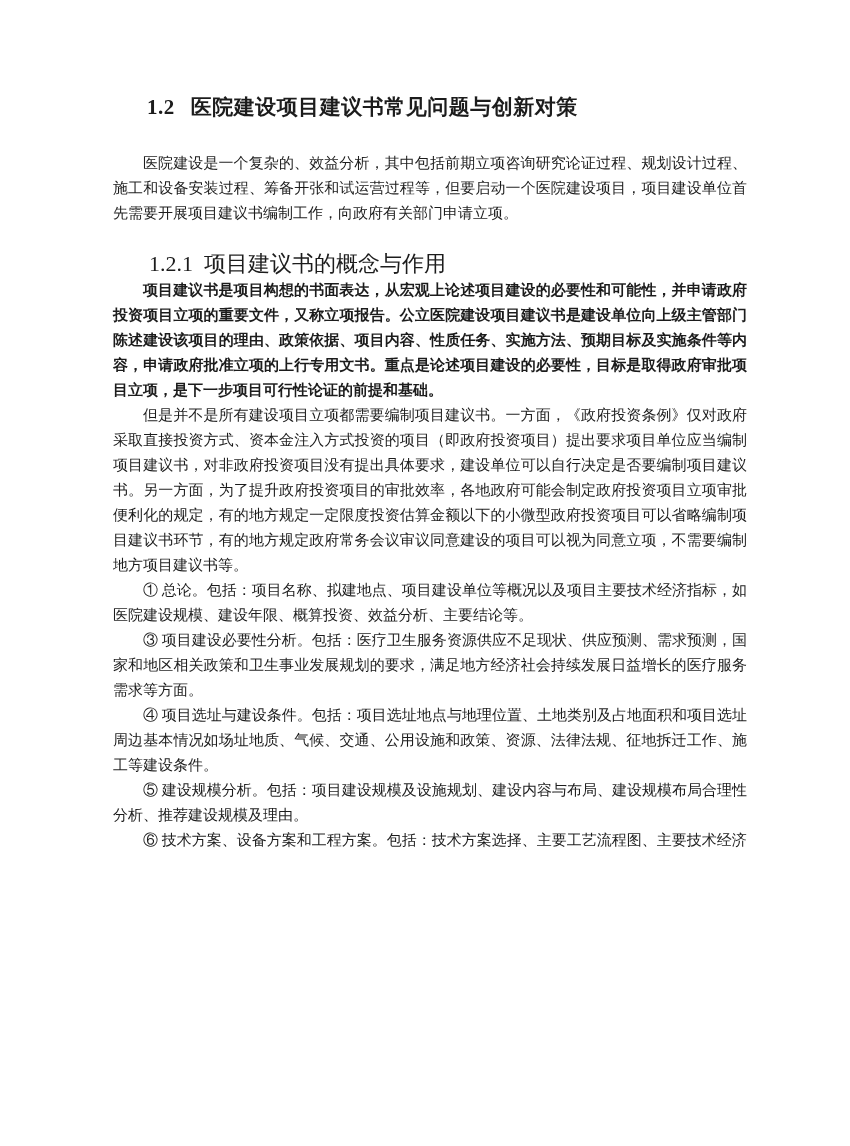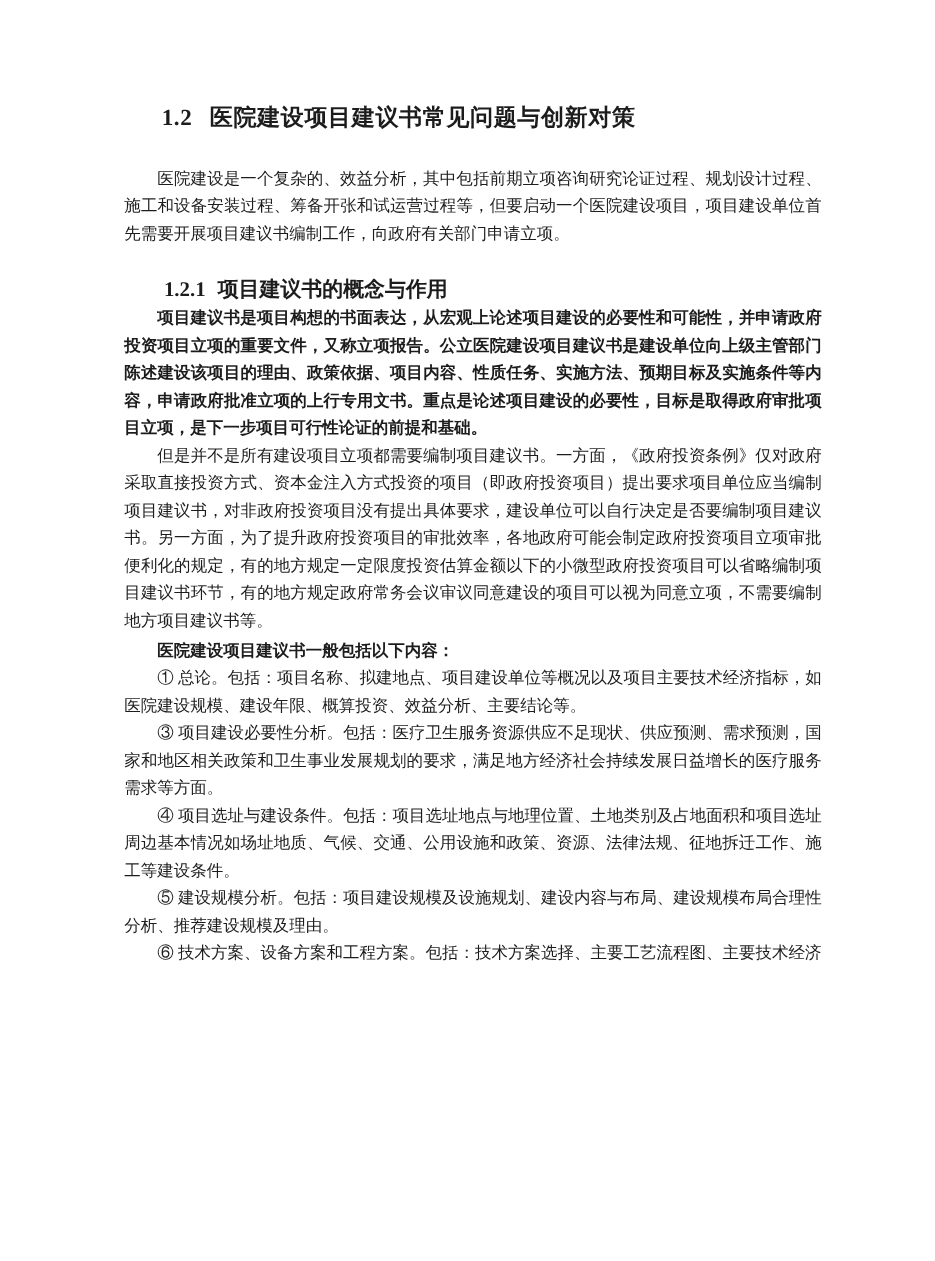--- a/index.html
+++ b/index.html
@@ -28,23 +28,23 @@
     line-height: 28px;
     font-weight: 700;
     letter-spacing: 0.5px;
     white-space: nowrap;
   }
   .h1 .num {
     margin-right: 16px;
   }
   .h2 {
     margin: 26px 0 0 36px;
-    font-size: 19px;
+    font-size: 22px;
     line-height: 24px;
-    font-weight: 700;
+    font-weight: 400;
     white-space: nowrap;
   }
   .h2 .num {
     margin-right: 11px;
   }
   .h2.second {
     margin-top: 24px;
   }
   p.body {
     margin: 0;
@@ -83,21 +83,20 @@
     <p class="body first-after-h1">医院建设是一个复杂的、效益分析，其中包括前期立项咨询研究论证过程、规划设计过程、施工和设备安装过程、筹备开张和试运营过程等，但要启动一个医院建设项目，项目建设单位首先需要开展项目建议书编制工作，向政府有关部门申请立项。</p>
 
     <div class="h2">
       <span class="num">1.2.1</span><span>项目建议书的概念与作用</span>
     </div>
 
     <p class="body first-after-h2">项目建议书是项目构想的书面表达，从宏观上论述项目建设的必要性和可能性，并申请政府投资项目立项的重要文件，又称立项报告。公立医院建设项目建议书是建设单位向上级主管部门陈述建设该项目的理由、政策依据、项目内容、性质任务、实施方法、预期目标及实施条件等内容，申请政府批准立项的上行专用文书。重点是论述项目建设的必要性，目标是取得政府审批项目立项，是下一步项目可行性论证的前提和基础。</p>
     <p class="body">但是并不是所有建设项目立项都需要编制项目建议书。一方面，《政府投资条例》仅对政府采取直接投资方式、资本金注入方式投资的项目（即政府投资项目）提出要求项目单位应当编制项目建议书，对非政府投资项目没有提出具体要求，建设单位可以自行决定是否要编制项目建议书。另一方面，为了提升政府投资项目的审批效率，各地政府可能会制定政府投资项目立项审批便利化的规定，有的地方规定一定限度投资估算金额以下的小微型政府投资项目可以省略编制项目建议书环节，有的地方规定政府常务会议审议同意建设的项目可以视为同意立项，不需要编制地方项目建议书等。</p>
 
 
-    <p class="body first-after-h2">医院建设项目建议书一般包括以下内容：</p>
 
     <p class="body">① 总论。包括：项目名称、拟建地点、项目建设单位等概况以及项目主要技术经济指标，如医院建设规模、建设年限、概算投资、效益分析、主要结论等。</p>
     <p class="body">③ 项目建设必要性分析。包括：医疗卫生服务资源供应不足现状、供应预测、需求预测，国家和地区相关政策和卫生事业发展规划的要求，满足地方经济社会持续发展日益增长的医疗服务需求等方面。</p>
     <p class="body">④ 项目选址与建设条件。包括：项目选址地点与地理位置、土地类别及占地面积和项目选址周边基本情况如场址地质、气候、交通、公用设施和政策、资源、法律法规、征地拆迁工作、施工等建设条件。</p>
     <p class="body">⑤ 建设规模分析。包括：项目建设规模及设施规划、建设内容与布局、建设规模布局合理性分析、推荐建设规模及理由。</p>
     <p class="body">⑥ 技术方案、设备方案和工程方案。包括：技术方案选择、主要工艺流程图、主要技术经济</p>
 
   </div>
 
   <div class="page-number">-13-</div>

